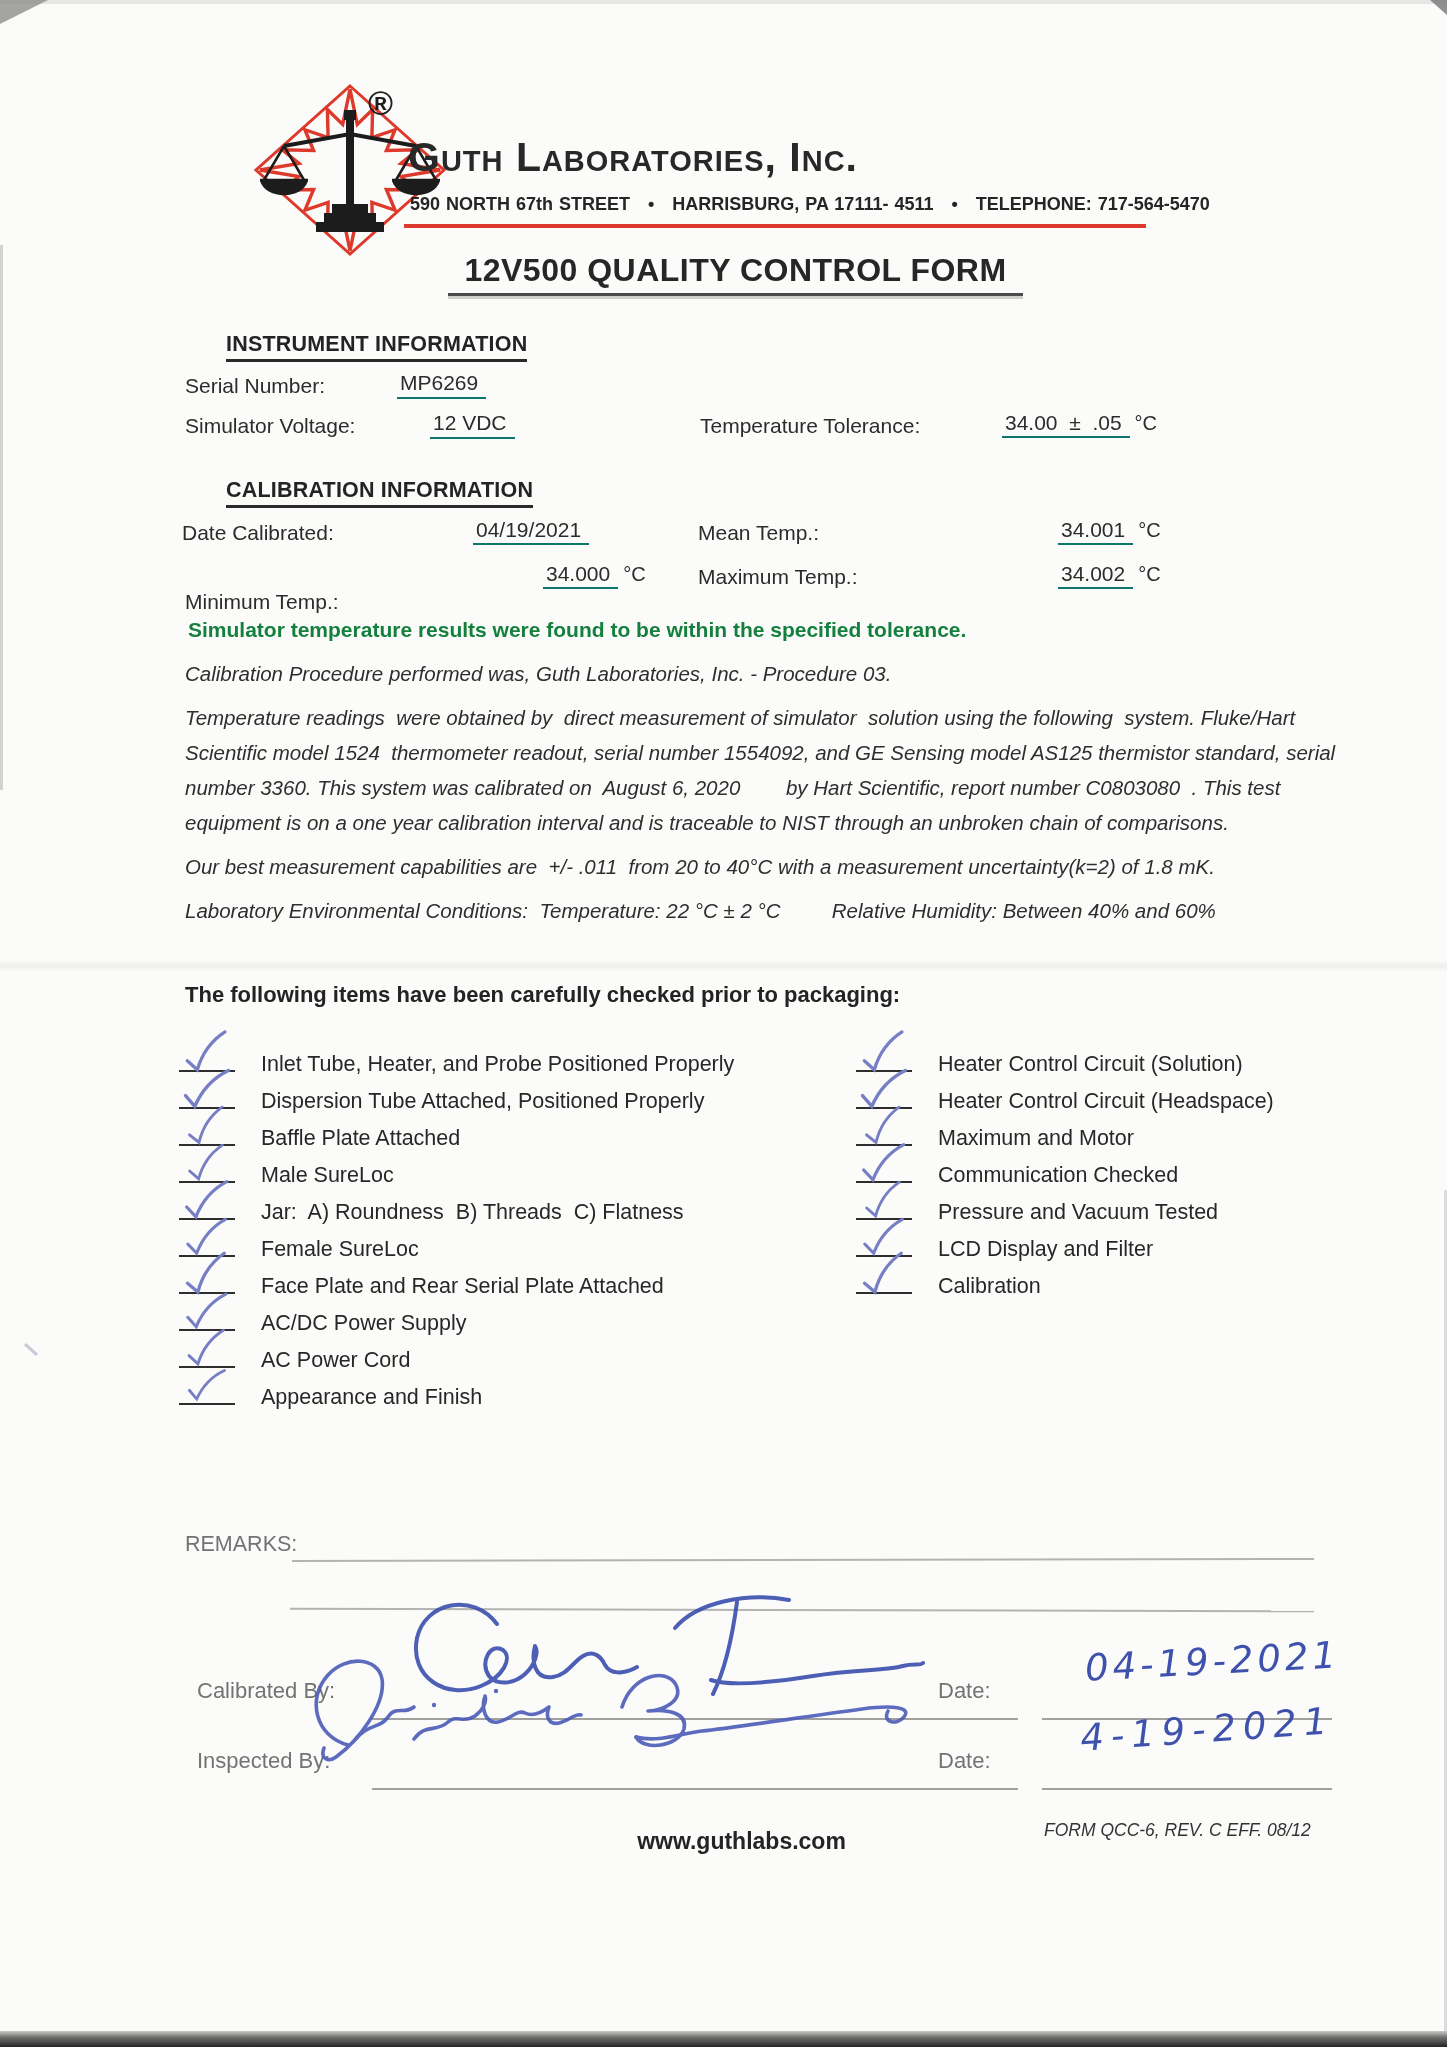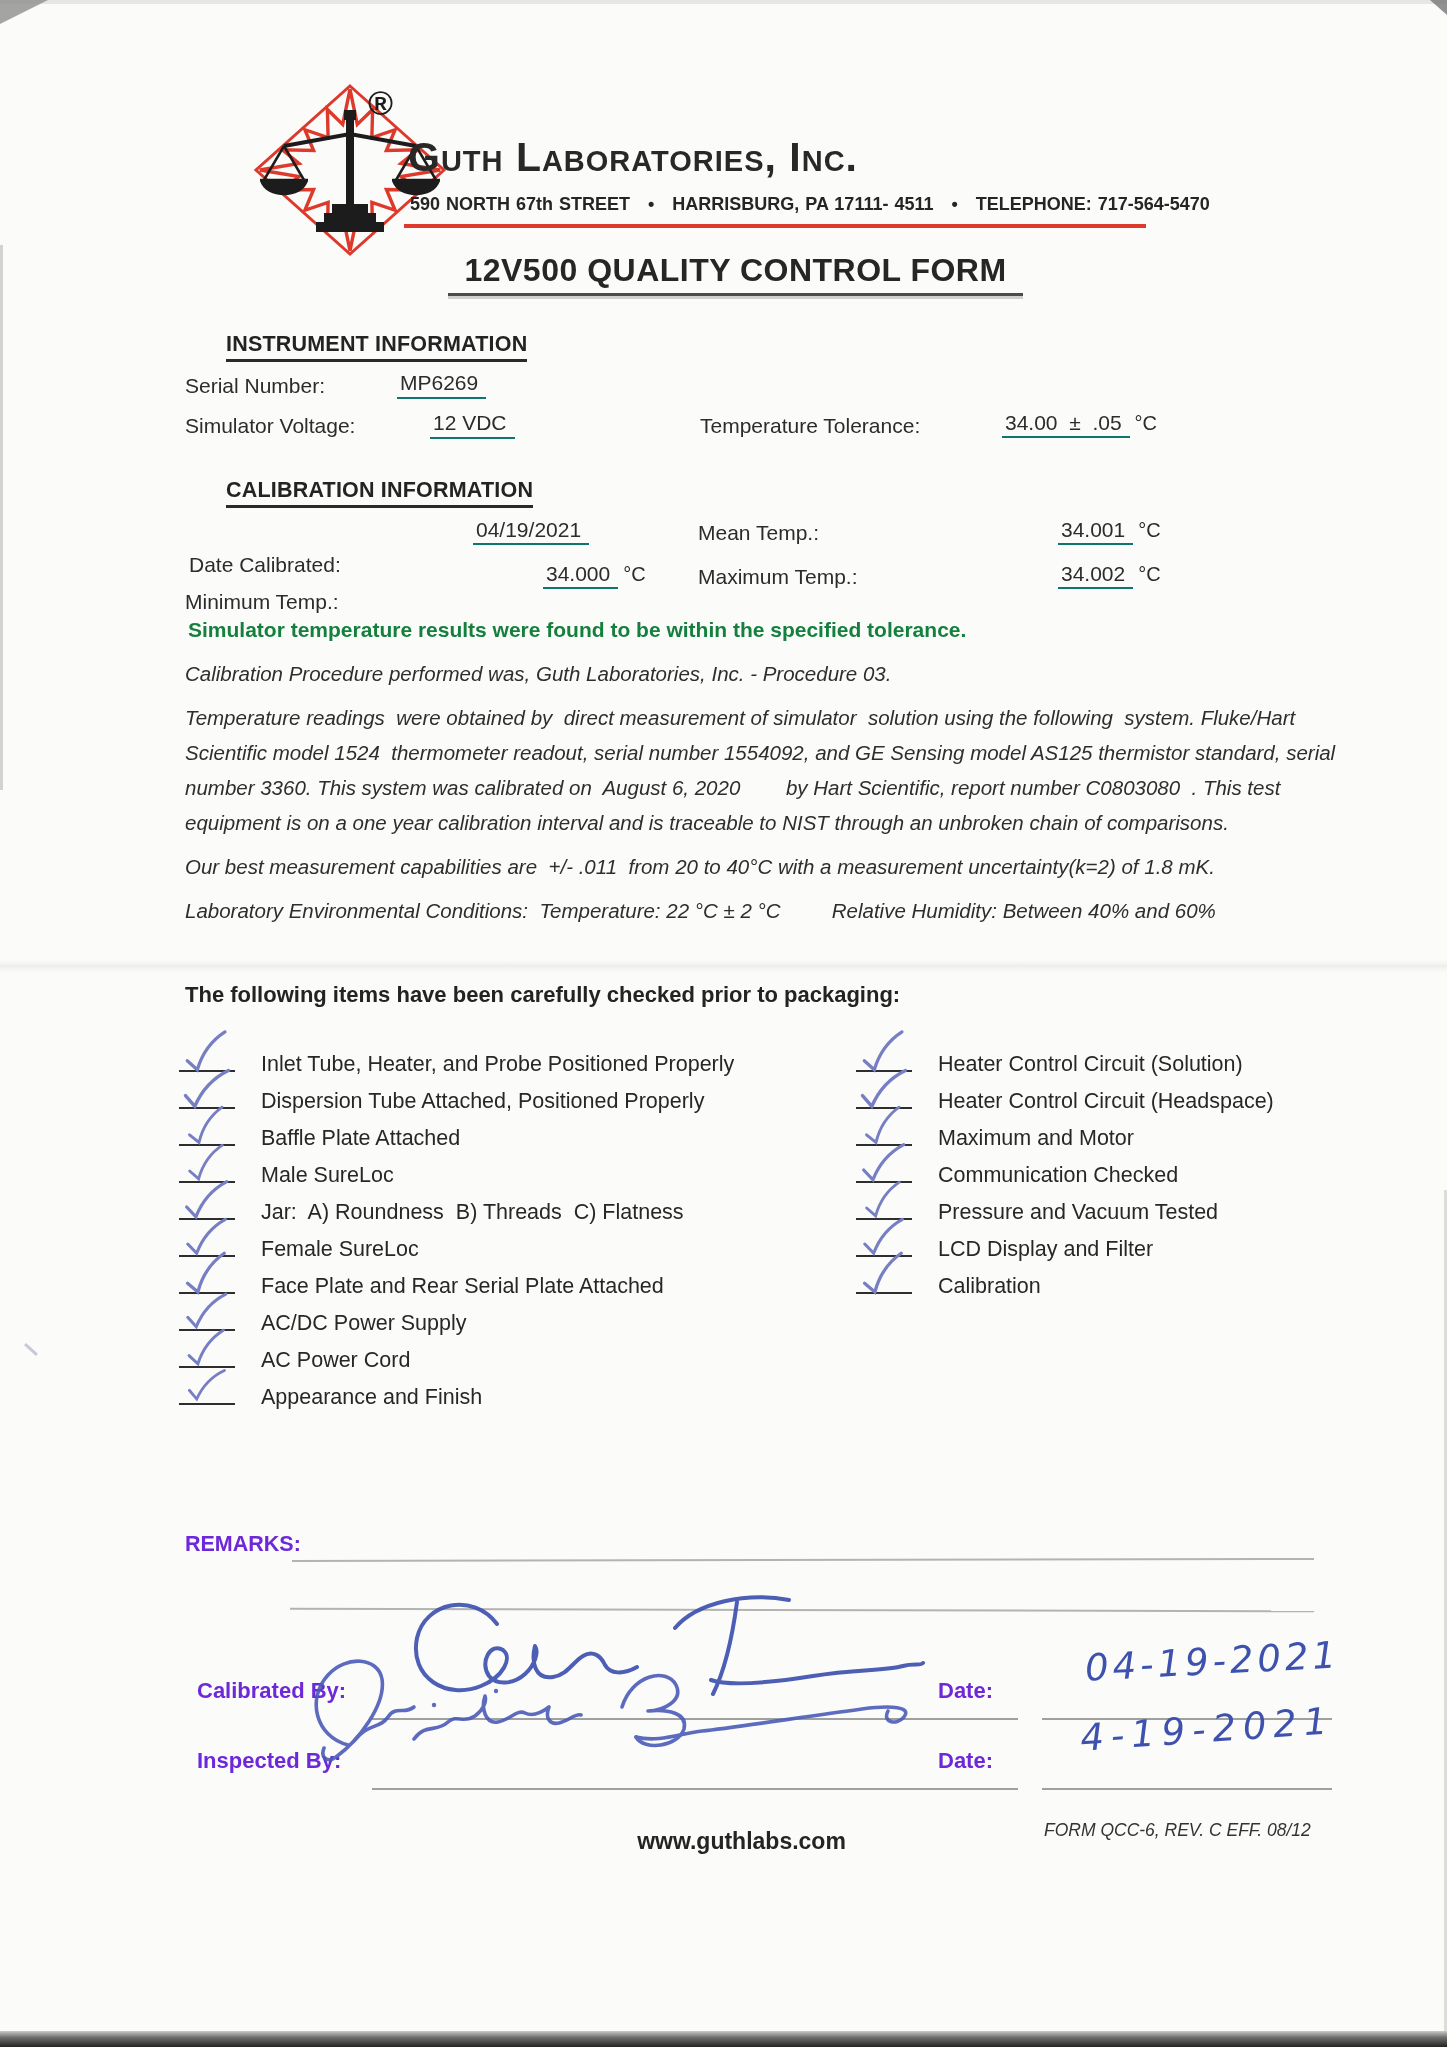--- a/index.html
+++ b/index.html
@@ -25,21 +25,21 @@
                 letter-spacing:1px;color:#282828;white-space:pre;}
   .address{left:410px;top:194px;font-size:18px;font-weight:bold;color:#252525;white-space:pre;word-spacing:1px;}
   .red-rule{left:404px;top:224px;width:742px;height:4px;background:#dd3a2c;}
   .title-wrap{top:252px;left:0;width:100%;text-align:center;transform:translateX(12px);}
   .title-wrap span{display:inline-block;font-size:32px;font-weight:bold;letter-spacing:.5px;color:#262626;
                    padding:0 16px 4px 16px;border-bottom:3px solid #4b4b4b;box-shadow:0 3px 0 #cfcfcd;}
   
   .sec-head{font-size:21.5px;font-weight:bold;color:#232323;display:inline-block;
             border-bottom:3px solid #2a2a2a;padding-bottom:2px;letter-spacing:.2px;margin-left:41px;}
   .flabel{font-size:21px;color:#2c2c2c;}
-  .blabel{font-size:22px;font-weight:bold;color:#6d28d9;text-align:center;}
+  .blabel{font-size:22px;font-weight:normal;color:#737373;text-align:center;}
   .uval{font-size:21px;color:#2c2c2c;border-bottom:2px solid #0f766e;padding:0 8px 2px 3px;white-space:pre;}
   .unit{font-size:20px;color:#2c2c2c;margin-left:5px;}
   .statement{left:188px;top:618px;font-size:21px;font-weight:bold;color:#15803d;}
   .notes{left:185px;top:656px;width:1172px;}
   .note{margin:0 0 9px 0;font-size:20.5px;font-style:italic;line-height:35px;color:#2e2e2e;white-space:pre-wrap;}
   
   .chk-heading{left:185px;top:982px;font-size:22px;font-weight:bold;color:#232323;}
   .chk-col{display:block;}
   .chk-col-left{left:175px;top:1040px;width:670px;}
   .chk-col-right{left:852px;top:1040px;width:570px;}
@@ -99,21 +99,21 @@
 <div class="abs flabel" style="left:185px;top:374px;">Serial Number:</div>
 <div class="abs uval" style="left:397px;top:371px;">MP6269</div>
 <div class="abs flabel" style="left:185px;top:414px;">Simulator Voltage:</div>
 <div class="abs uval" style="left:430px;top:411px;">12 VDC</div>
 <div class="abs flabel" style="left:700px;top:414px;">Temperature Tolerance:</div>
 <div class="abs" style="left:1002px;top:411px;">
   <span class="uval">34.00  ±  .05</span><span class="unit">°C</span>
 </div>
 
 <div class="abs" style="left:185px;top:478px;"><span class="sec-head">CALIBRATION INFORMATION</span></div>
-<div class="abs flabel" style="left:189px;top:521px;margin-top:32px;">Date Calibrated:</div>
+<div class="abs flabel" style="left:182px;top:521px;">Date Calibrated:</div>
 <div class="abs" style="left:473px;top:518px;"><span class="uval">04/19/2021</span><span class="unit"></span></div>
 <div class="abs flabel" style="left:698px;top:521px;">Mean Temp.:</div>
 <div class="abs" style="left:1058px;top:518px;"><span class="uval">34.001</span><span class="unit">°C</span></div>
 <div class="abs flabel" style="left:185px;top:590px;">Minimum Temp.:</div>
 <div class="abs" style="left:543px;top:562px;"><span class="uval">34.000</span><span class="unit">°C</span></div>
 <div class="abs flabel" style="left:698px;top:565px;">Maximum Temp.:</div>
 <div class="abs" style="left:1058px;top:562px;"><span class="uval">34.002</span><span class="unit">°C</span></div>
 
 <div class="abs statement">Simulator temperature results were found to be within the specified tolerance.</div>
 

